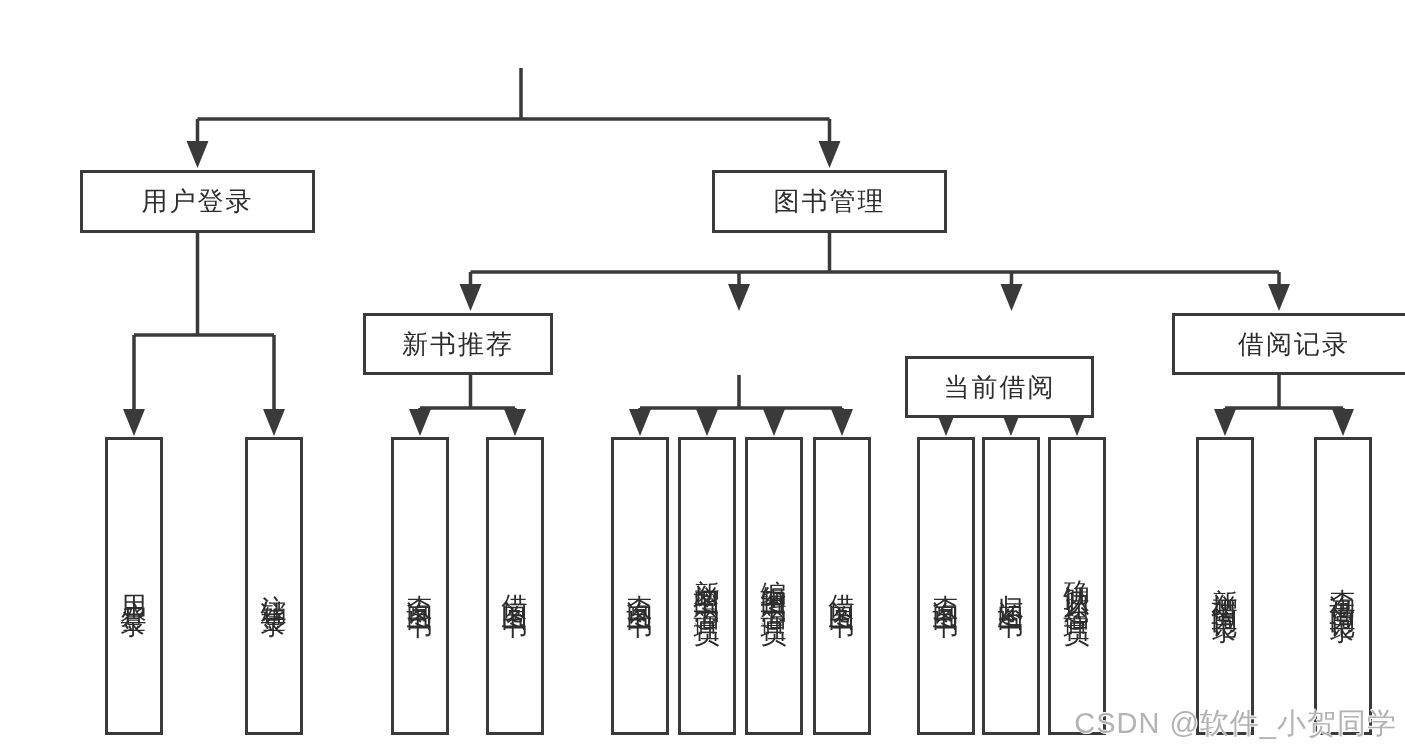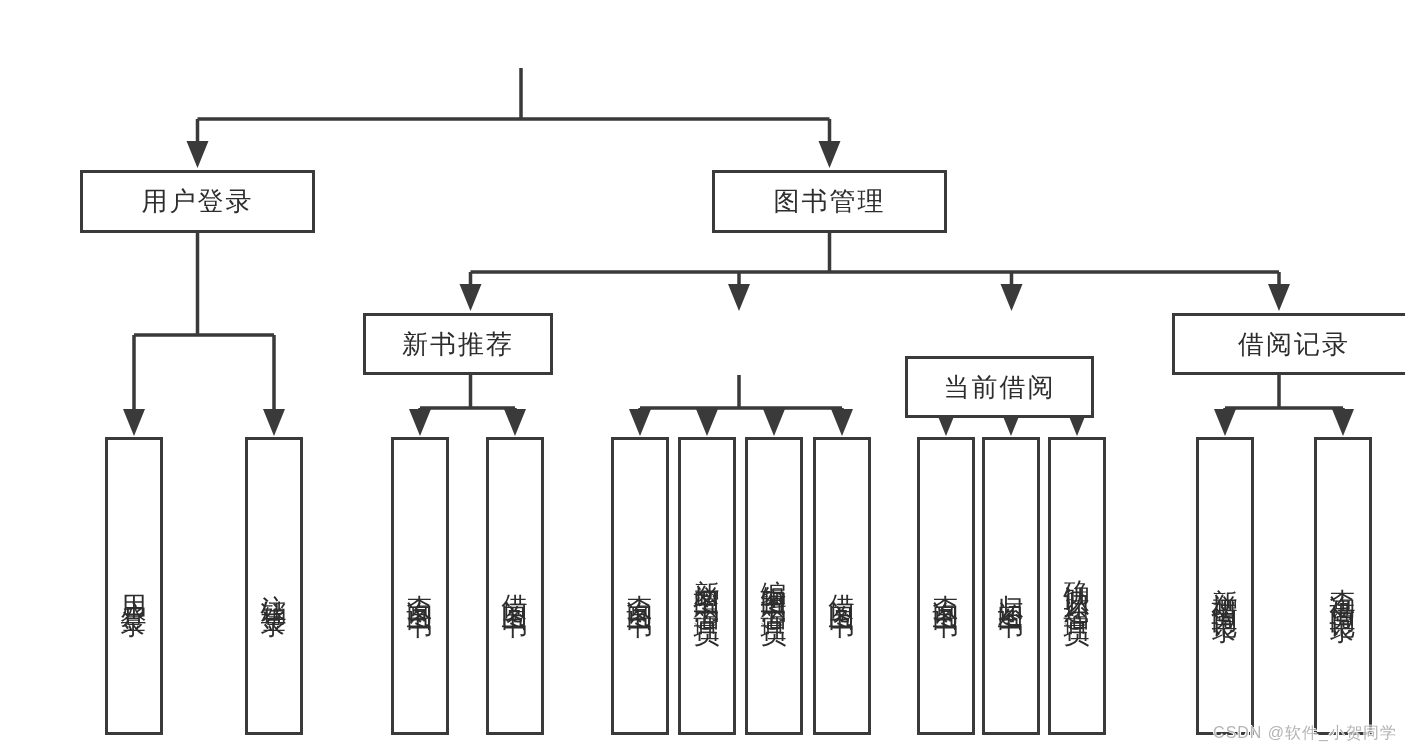--- a/index.html
+++ b/index.html
@@ -38,21 +38,21 @@
     text-orientation: mixed;
     font-size: 26px;
     line-height: 1;
     letter-spacing: 6px;
     white-space: nowrap;
   }
   .watermark {
     position: absolute;
     right: 8px;
     bottom: 3px;
-    font-size: 16px;
+    font-size: 29px;
     color: #b3b3b3;
     text-shadow: 1px 1px 0 #ffffff, -1px -1px 0 #ffffff;
     z-index: 10;
     letter-spacing: 1px;
   }
 </style>
 </head>
 <body>
 
 <div class="canvas">

